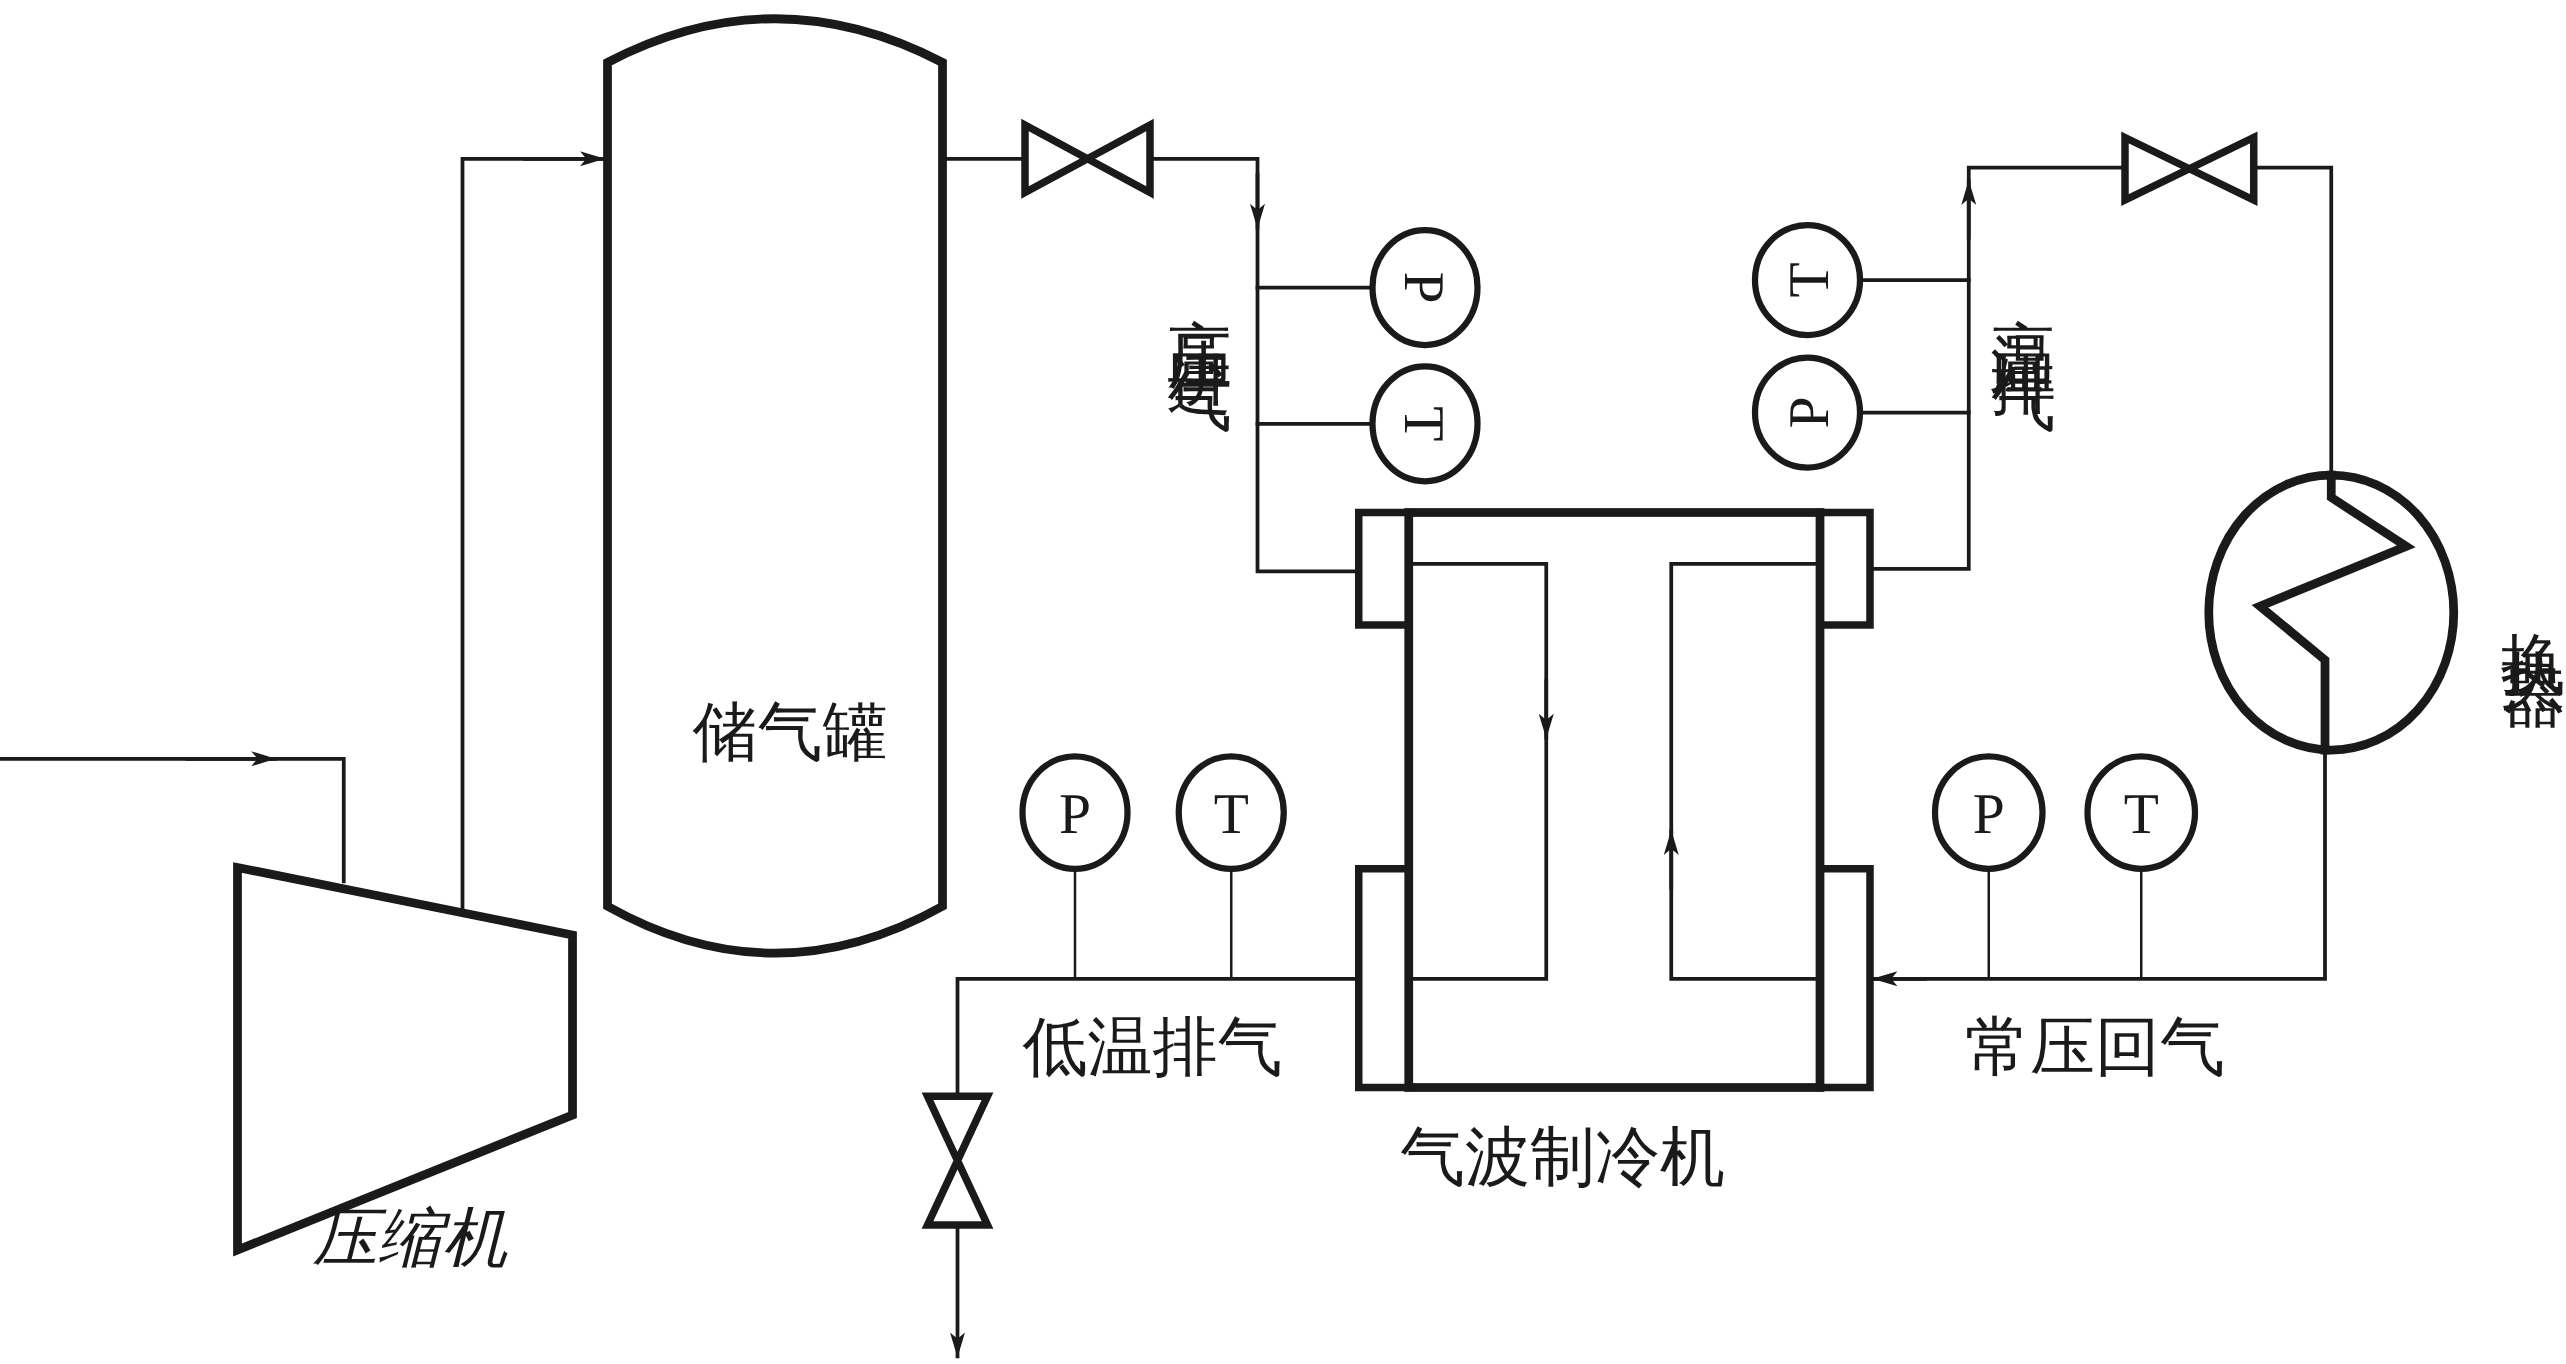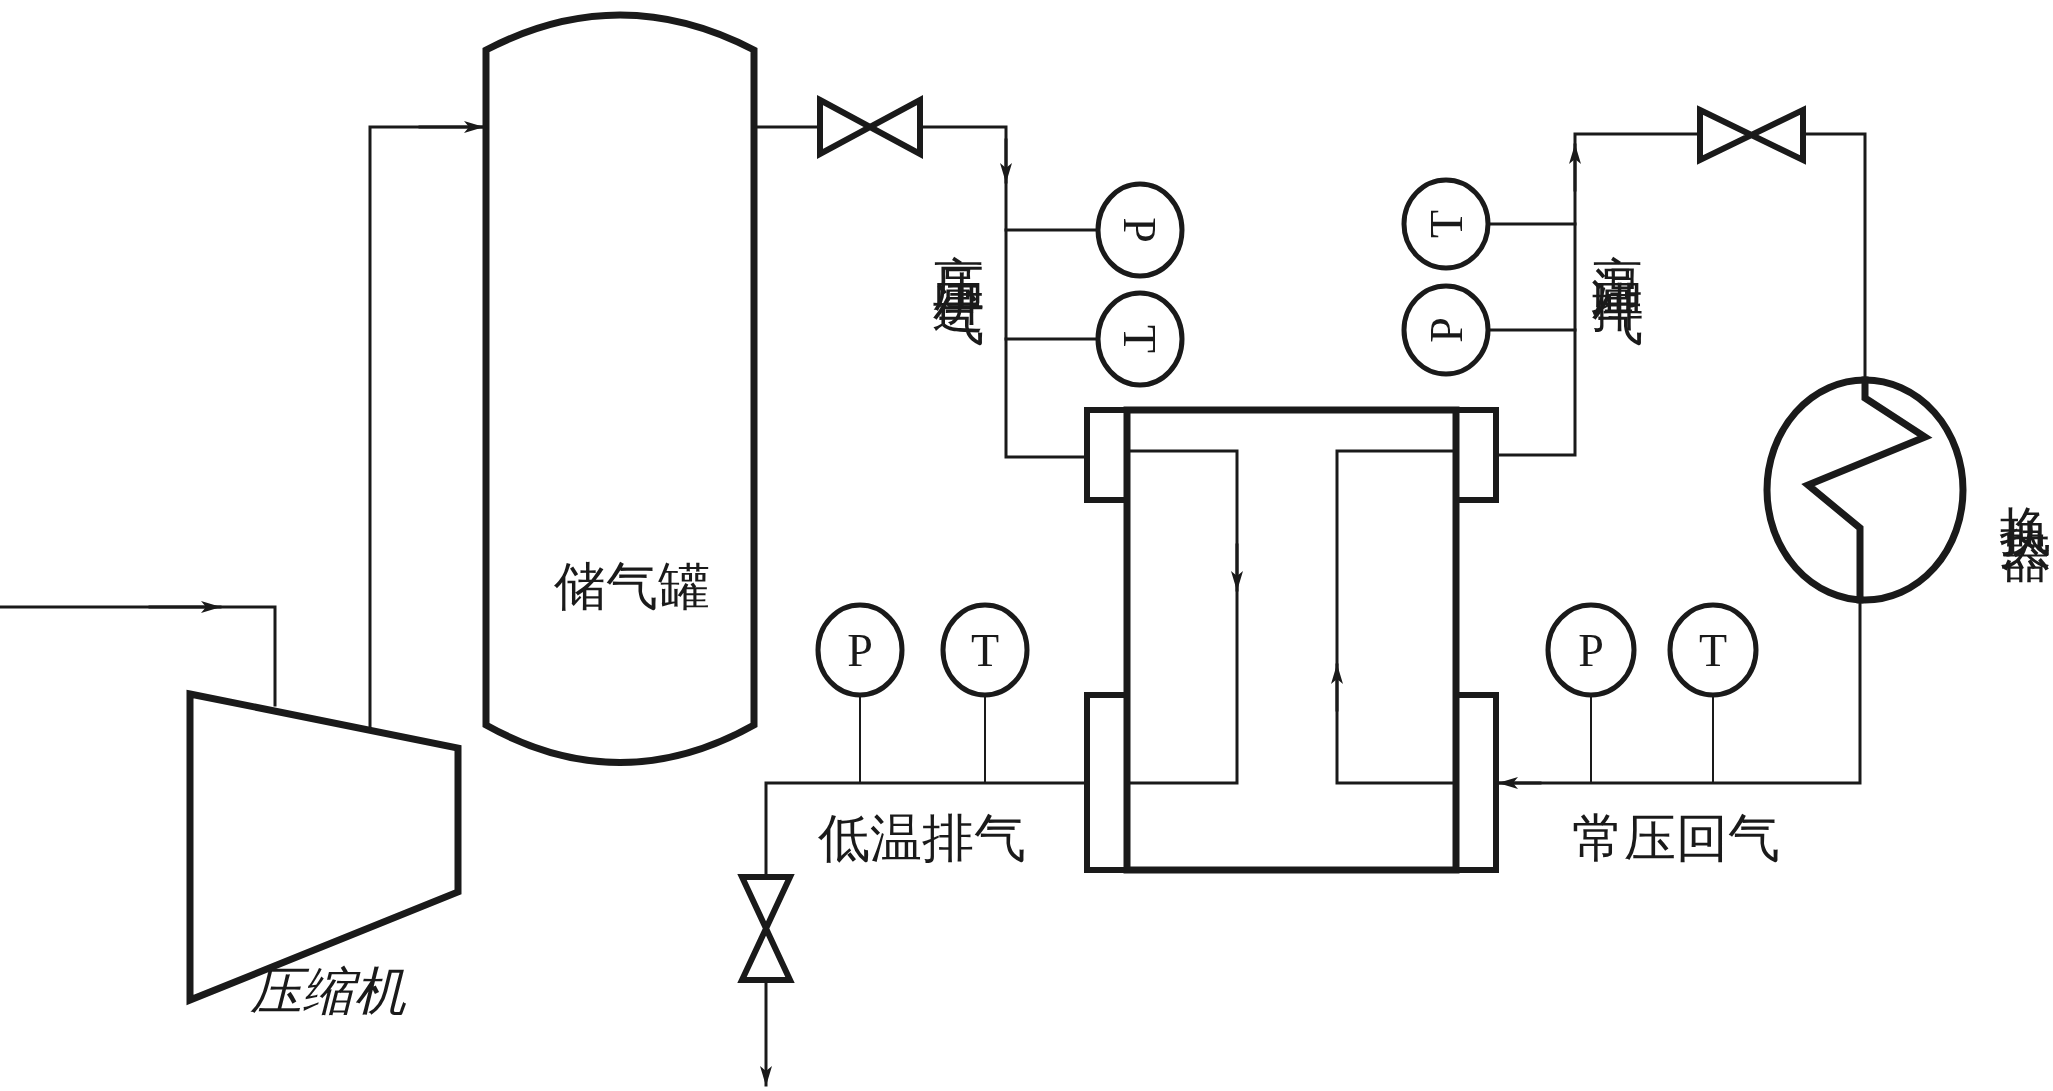--- a/index.html
+++ b/index.html
@@ -93,18 +93,19 @@
   <text class="g" text-anchor="middle" transform="translate(1446,224) rotate(-90) translate(0,16)">T</text>
   <text class="g" text-anchor="middle" transform="translate(1446,330) rotate(-90) translate(0,16)">P</text>
   <text class="g" text-anchor="middle" x="860" y="666">P</text>
   <text class="g" text-anchor="middle" x="985" y="666">T</text>
   <text class="g" text-anchor="middle" x="1591" y="666">P</text>
   <text class="g" text-anchor="middle" x="1713" y="666">T</text>
 </svg>
 
 <div class="lbl" style="left:530px;top:560px;margin-left:24px;">储气罐</div>
 <div class="lbl" style="left:250px;top:965px;font-style:italic;">压缩机</div>
+<div class="lbl" style="left:1120px;top:900px;">气波制冷机</div>
 <div class="lbl vlbl" style="left:2000px;top:465px;">换热器</div>
 <div class="lbl vlbl" style="left:933px;top:212px;">高压进气</div>
 <div class="lbl vlbl" style="left:1592px;top:212px;">高温排气</div>
 <div class="lbl" style="left:1572px;top:812px;">常压回气</div>
 <div class="lbl" style="left:818px;top:812px;">低温排气</div>
 </div>
 
 </body></html>

